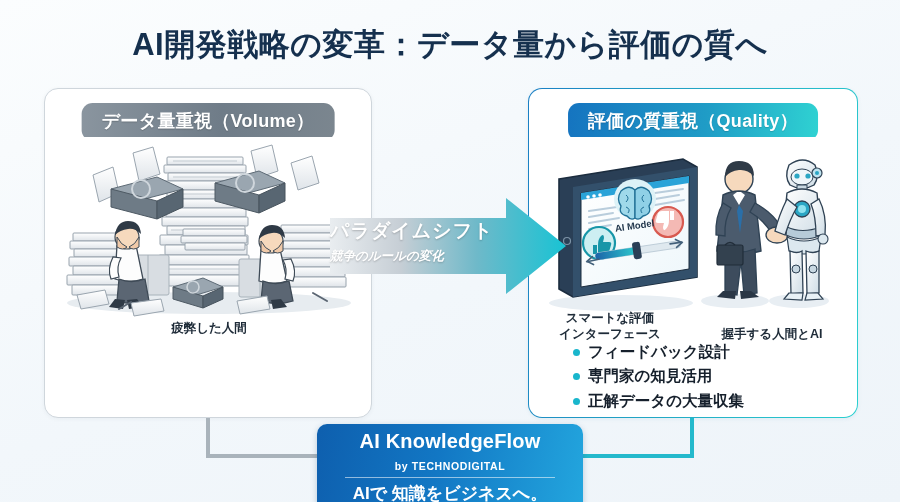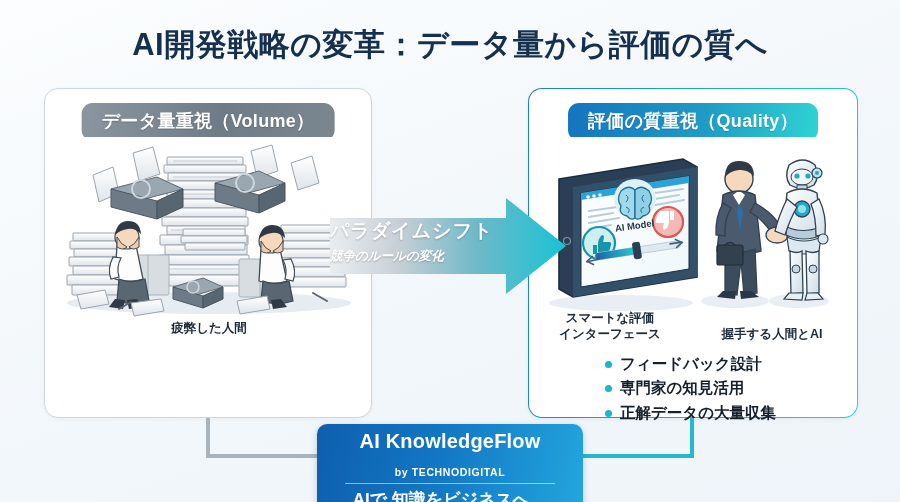--- a/index.html
+++ b/index.html
@@ -74,21 +74,21 @@
     font-size: 12.5px; font-weight: bold; color: #1e2b38;
     text-align: center; line-height: 1.25; white-space: pre-line;
   }
   .cap-left   { left: 0; top: 232px; width: 328px; }
   .cap-r1     { left: 6px; top: 222px; width: 150px; }
   .cap-r2     { left: 168px; top: 238px; width: 150px; }
 
   
   .bullets { position: absolute; left: 0; width: 100%; }
   .bl-left  { top: 258px; padding-left: 34px; }
-  .bl-right { top: 264px; padding-left: 44px; margin-left: 32px; }
+  .bl-right { top: 252px; padding-left: 44px; }
   .bullet {
     display: flex; align-items: center;
     font-size: 15.5px; font-weight: bold; color: #16202c;
     line-height: 1.45; margin-bottom: 2px;
     white-space: nowrap;
   }
   .dot {
     width: 7px; height: 7px; border-radius: 50%;
     margin-right: 8px; flex: none;
   }
@@ -123,21 +123,21 @@
     transform: translateX(-50%);
     width: 266px;
     border-radius: 10px;
     background: linear-gradient(100deg, #0e5fae 0%, #1277c4 45%, #23a6de 100%);
     box-shadow: 0 2px 6px rgba(20,70,120,.25);
     padding: 7px 10px 8px;
     text-align: center;
     color: #fff;
   }
   .badge-title { font-size: 20px; font-weight: bold; letter-spacing: .2px; line-height: 1.05; }
-  .badge-sub   { font-size: 10.5px; font-weight: bold; letter-spacing: .6px; margin-top: 14px; }
+  .badge-sub   { font-size: 10.5px; font-weight: bold; letter-spacing: .6px; margin-top: 8px; }
   .badge-rule  { height: 1px; background: rgba(255,255,255,.55); margin: 5px 18px 4px; }
   .badge-tag   { font-size: 17px; font-weight: bold; }
 </style>
 </head>
 <body>
 
 <div id="stage">
 
   <div class="title">AI開発戦略の変革：データ量から評価の質へ</div>
 

